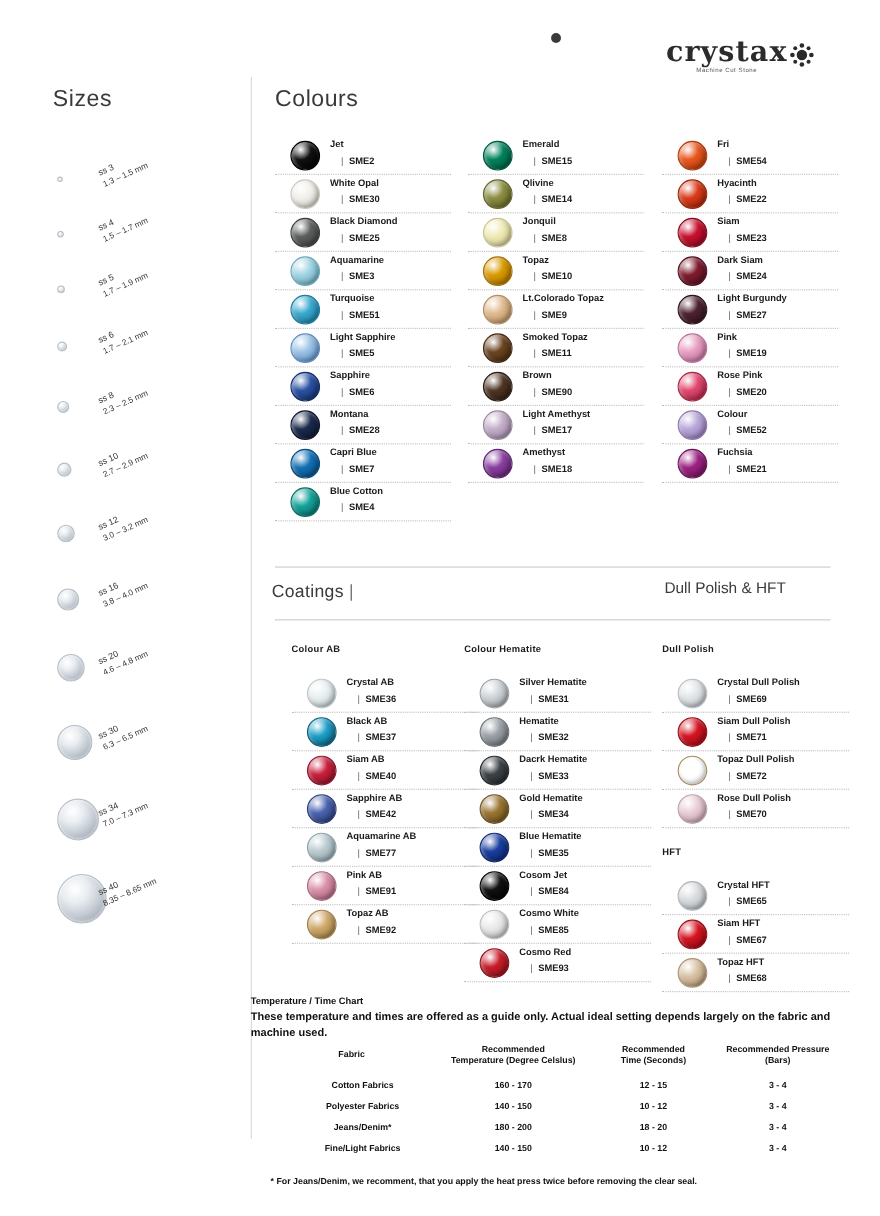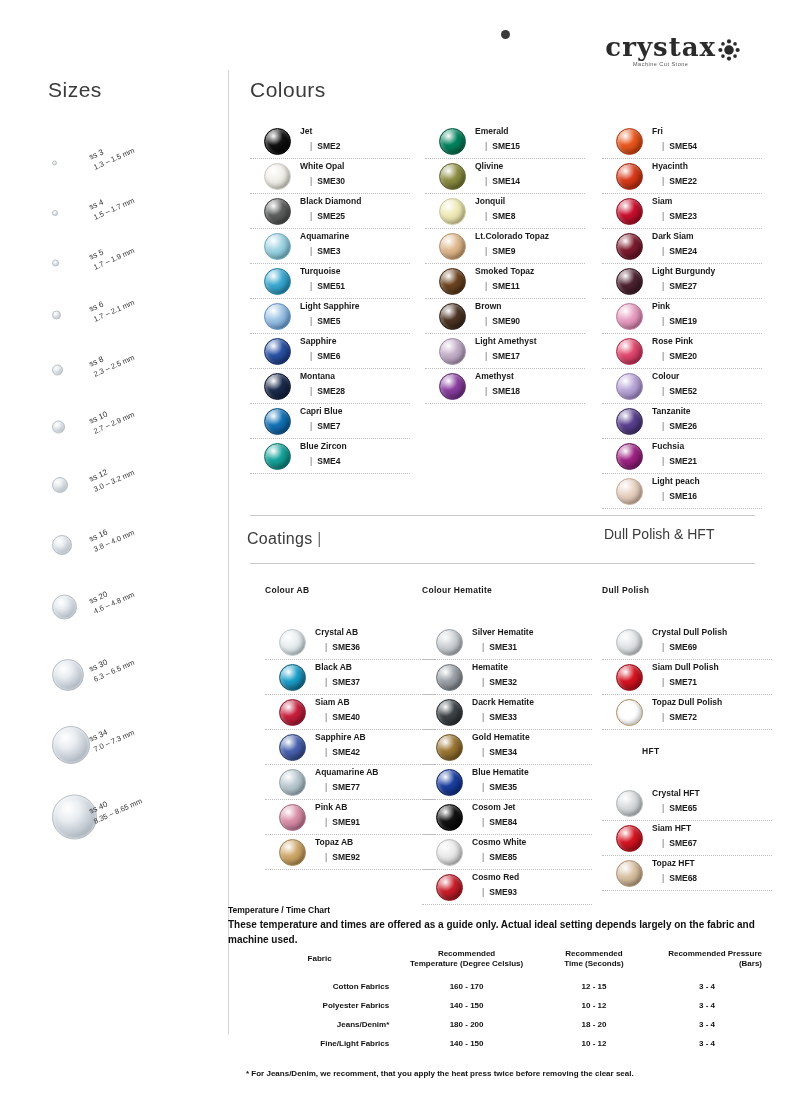--- a/index.html
+++ b/index.html
@@ -188,21 +188,21 @@
   
   .coat-wrap {
     position: absolute;
     left: 250px; top: 585px;
     width: 510px;
   }
   .coat-col { position: absolute; top: 0; width: 170px; }
   .coat-col-0 { left: 15px; }
   .coat-col-1 { left: 172px; }
   .coat-col-2 { left: 352px; }
-  .coat-list { margin-top: 30px; position: relative; }
+  .coat-list { margin-top: 18px; position: relative; }
   
   .temp-wrap {
     position: absolute;
     left: 228px; top: 905px;
     width: 545px;
   }
   .temp-title {
     font-size: 8.5px;
     font-weight: bold;
     color: #111;
@@ -227,21 +227,21 @@
     padding: 2px 4px 7px 4px;
     line-height: 1.3;
   }
   table.temp td {
     font-size: 8px;
     font-weight: bold;
     color: #111;
     padding: 5px 4px;
     text-align: center;
   }
-  table.temp td.fab { text-align: right; padding-left: 24px; }
+  table.temp td.fab { text-align: center; padding-left: 24px; }
   .foot-note {
     margin-top: 16px;
     font-size: 8px;
     font-weight: bold;
     color: #111;
     margin-left: 18px;
   }
   .hline {
     position: absolute;
     left: 250px;
@@ -419,41 +419,46 @@
           <div class="cname">Montana</div>
           <div class="ccode">SME28</div>
         </div>
         <div class="citem">
           <div class="gem" style="background: radial-gradient(circle at 34% 28%, rgba(255,255,255,0.92) 0%, #1271b5 38%, #0a4c80 88%, #1271b5 100%);border:1px solid #0a4c80;box-shadow: inset -2px -2px 4px rgba(0,0,0,0.28), inset 2px 2px 4px rgba(255,255,255,0.45);"></div>
           <div class="cname">Capri Blue</div>
           <div class="ccode">SME7</div>
         </div>
         <div class="citem">
           <div class="gem" style="background: radial-gradient(circle at 34% 28%, rgba(255,255,255,0.92) 0%, #14a39a 38%, #0a6e69 88%, #14a39a 100%);border:1px solid #0a6e69;box-shadow: inset -2px -2px 4px rgba(0,0,0,0.28), inset 2px 2px 4px rgba(255,255,255,0.45);"></div>
-          <div class="cname">Blue Zircon</div>
+          <div class="cname">Blue Cotton</div>
           <div class="ccode">SME4</div>
         </div>
       </div>
     <div class="ccol ccol-1" id="ccol-1">
         <div class="citem">
           <div class="gem" style="background: radial-gradient(circle at 34% 28%, rgba(255,255,255,0.92) 0%, #00825c 38%, #005a3f 88%, #00825c 100%);border:1px solid #005a3f;box-shadow: inset -2px -2px 4px rgba(0,0,0,0.28), inset 2px 2px 4px rgba(255,255,255,0.45);"></div>
           <div class="cname">Emerald</div>
           <div class="ccode">SME15</div>
         </div>
         <div class="citem">
           <div class="gem" style="background: radial-gradient(circle at 34% 28%, rgba(255,255,255,0.92) 0%, #8b8d42 38%, #63652a 88%, #8b8d42 100%);border:1px solid #63652a;box-shadow: inset -2px -2px 4px rgba(0,0,0,0.28), inset 2px 2px 4px rgba(255,255,255,0.45);"></div>
           <div class="cname">Qlivine</div>
           <div class="ccode">SME14</div>
         </div>
         <div class="citem">
           <div class="gem" style="background: radial-gradient(circle at 34% 28%, rgba(255,255,255,0.92) 0%, #efeab4 38%, #cac493 88%, #efeab4 100%);border:1px solid #cac493;box-shadow: inset -2px -2px 4px rgba(0,0,0,0.28), inset 2px 2px 4px rgba(255,255,255,0.45);"></div>
           <div class="cname">Jonquil</div>
           <div class="ccode">SME8</div>
         </div>
         <div class="citem">
+          <div class="gem" style="background: radial-gradient(circle at 34% 28%, rgba(255,255,255,0.92) 0%, #d99a00 38%, #a87100 88%, #d99a00 100%);border:1px solid #a87100;box-shadow: inset -2px -2px 4px rgba(0,0,0,0.28), inset 2px 2px 4px rgba(255,255,255,0.45);"></div>
+          <div class="cname">Topaz</div>
+          <div class="ccode">SME10</div>
+        </div>
+        <div class="citem">
           <div class="gem" style="background: radial-gradient(circle at 34% 28%, rgba(255,255,255,0.92) 0%, #e0b98d 38%, #b38e62 88%, #e0b98d 100%);border:1px solid #b38e62;box-shadow: inset -2px -2px 4px rgba(0,0,0,0.28), inset 2px 2px 4px rgba(255,255,255,0.45);"></div>
           <div class="cname">Lt.Colorado Topaz</div>
           <div class="ccode">SME9</div>
         </div>
         <div class="citem">
           <div class="gem" style="background: radial-gradient(circle at 34% 28%, rgba(255,255,255,0.92) 0%, #6b4420 38%, #472b12 88%, #6b4420 100%);border:1px solid #472b12;box-shadow: inset -2px -2px 4px rgba(0,0,0,0.28), inset 2px 2px 4px rgba(255,255,255,0.45);"></div>
           <div class="cname">Smoked Topaz</div>
           <div class="ccode">SME11</div>
         </div>
         <div class="citem">
@@ -507,33 +512,23 @@
           <div class="gem" style="background: radial-gradient(circle at 34% 28%, rgba(255,255,255,0.92) 0%, #e0486e 38%, #ad2549 88%, #e0486e 100%);border:1px solid #ad2549;box-shadow: inset -2px -2px 4px rgba(0,0,0,0.28), inset 2px 2px 4px rgba(255,255,255,0.45);"></div>
           <div class="cname">Rose Pink</div>
           <div class="ccode">SME20</div>
         </div>
         <div class="citem">
           <div class="gem" style="background: radial-gradient(circle at 34% 28%, rgba(255,255,255,0.92) 0%, #b9a6d8 38%, #8f7ab3 88%, #b9a6d8 100%);border:1px solid #8f7ab3;box-shadow: inset -2px -2px 4px rgba(0,0,0,0.28), inset 2px 2px 4px rgba(255,255,255,0.45);"></div>
           <div class="cname">Colour</div>
           <div class="ccode">SME52</div>
         </div>
         <div class="citem">
-          <div class="gem" style="background: radial-gradient(circle at 34% 28%, rgba(255,255,255,0.92) 0%, #59408f 38%, #3a285f 88%, #59408f 100%);border:1px solid #3a285f;box-shadow: inset -2px -2px 4px rgba(0,0,0,0.28), inset 2px 2px 4px rgba(255,255,255,0.45);"></div>
-          <div class="cname">Tanzanite</div>
-          <div class="ccode">SME26</div>
-        </div>
-        <div class="citem">
           <div class="gem" style="background: radial-gradient(circle at 34% 28%, rgba(255,255,255,0.92) 0%, #9e2283 38%, #6d135a 88%, #9e2283 100%);border:1px solid #6d135a;box-shadow: inset -2px -2px 4px rgba(0,0,0,0.28), inset 2px 2px 4px rgba(255,255,255,0.45);"></div>
           <div class="cname">Fuchsia</div>
           <div class="ccode">SME21</div>
-        </div>
-        <div class="citem">
-          <div class="gem" style="background: radial-gradient(circle at 34% 28%, rgba(255,255,255,0.92) 0%, #e8d2c2 38%, #c0a694 88%, #e8d2c2 100%);border:1px solid #c0a694;box-shadow: inset -2px -2px 4px rgba(0,0,0,0.28), inset 2px 2px 4px rgba(255,255,255,0.45);"></div>
-          <div class="cname">Light peach</div>
-          <div class="ccode">SME16</div>
         </div>
       </div>
   </div>
 
   <div class="hline" style="top:515px;"></div>
   <div class="hline" style="top:563px;"></div>
 
   <div class="coat-wrap">
     <div class="coat-col coat-col-0">
       <div class="sub-head">Colour  AB</div>
@@ -631,22 +626,27 @@
           <div class="citem">
             <div class="gem" style="background: radial-gradient(circle at 34% 28%, rgba(255,255,255,0.92) 0%, #d51421 38%, #9b0a14 88%, #d51421 100%);border:1px solid #9b0a14;box-shadow: inset -2px -2px 4px rgba(0,0,0,0.28), inset 2px 2px 4px rgba(255,255,255,0.45);"></div>
             <div class="cname">Siam Dull Polish</div>
             <div class="ccode">SME71</div>
           </div>
           <div class="citem">
             <div class="gem" style="background: radial-gradient(circle at 34% 28%, rgba(255,255,255,0.92) 0%, #d6b municipal 38%, #a68b5c 88%, #d6b municipal 100%);border:1px solid #a68b5c;box-shadow: inset -2px -2px 4px rgba(0,0,0,0.28), inset 2px 2px 4px rgba(255,255,255,0.45);"></div>
             <div class="cname">Topaz Dull Polish</div>
             <div class="ccode">SME72</div>
           </div>
-        </div>
-      <div class="sub-head" style="margin-top:16px;margin-left:40px;">HFT</div>
+          <div class="citem">
+            <div class="gem" style="background: radial-gradient(circle at 34% 28%, rgba(255,255,255,0.92) 0%, #e8ccd6 38%, #c09fab 88%, #e8ccd6 100%);border:1px solid #c09fab;box-shadow: inset -2px -2px 4px rgba(0,0,0,0.28), inset 2px 2px 4px rgba(255,255,255,0.45);"></div>
+            <div class="cname">Rose Dull Polish</div>
+            <div class="ccode">SME70</div>
+          </div>
+        </div>
+      <div class="sub-head" style="margin-top:16px;">HFT</div>
       <div class="coat-list" id="coat-hft">
           <div class="citem">
             <div class="gem" style="background: radial-gradient(circle at 34% 28%, rgba(255,255,255,0.92) 0%, #d9dcde 38%, #b0b4b7 88%, #d9dcde 100%);border:1px solid #b0b4b7;box-shadow: inset -2px -2px 4px rgba(0,0,0,0.28), inset 2px 2px 4px rgba(255,255,255,0.45);"></div>
             <div class="cname">Crystal  HFT</div>
             <div class="ccode">SME65</div>
           </div>
           <div class="citem">
             <div class="gem" style="background: radial-gradient(circle at 34% 28%, rgba(255,255,255,0.92) 0%, #d51421 38%, #9b0a14 88%, #d51421 100%);border:1px solid #9b0a14;box-shadow: inset -2px -2px 4px rgba(0,0,0,0.28), inset 2px 2px 4px rgba(255,255,255,0.45);"></div>
             <div class="cname">Siam HFT</div>
             <div class="ccode">SME67</div>
@@ -668,21 +668,21 @@
         <tr>
           <th style="width:150px;">Fabric</th>
           <th style="width:150px;">
             <div>Recommended</div>
             <div>Temperature (Degree Celslus)</div>
           </th>
           <th style="width:110px;">
             <div>Recommended</div>
             <div>Time (Seconds)</div>
           </th>
-          <th style="width:120px;text-align:right;">
+          <th style="width:120px;">
             <div>Recommended Pressure</div>
             <div>(Bars)</div>
           </th>
         </tr>
       </thead>
       <tbody id="temp-body">
           <tr>
             <td class="fab">Cotton Fabrics</td>
             <td>160 - 170</td>
             <td>12 - 15</td>

